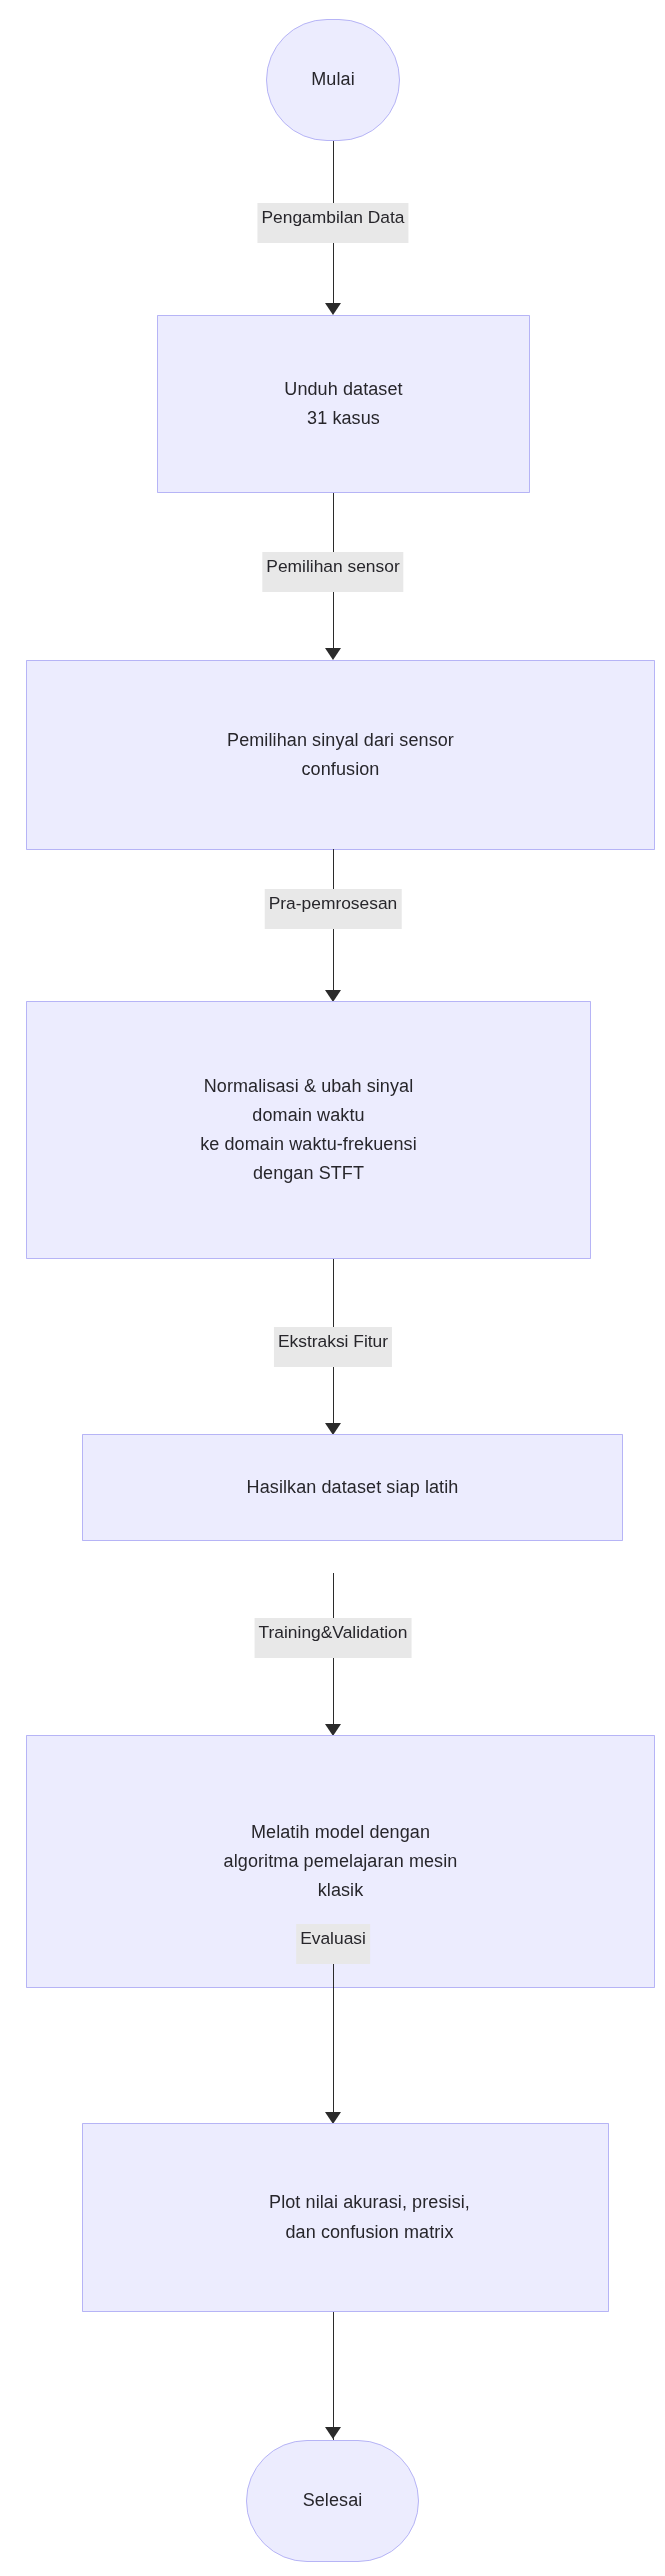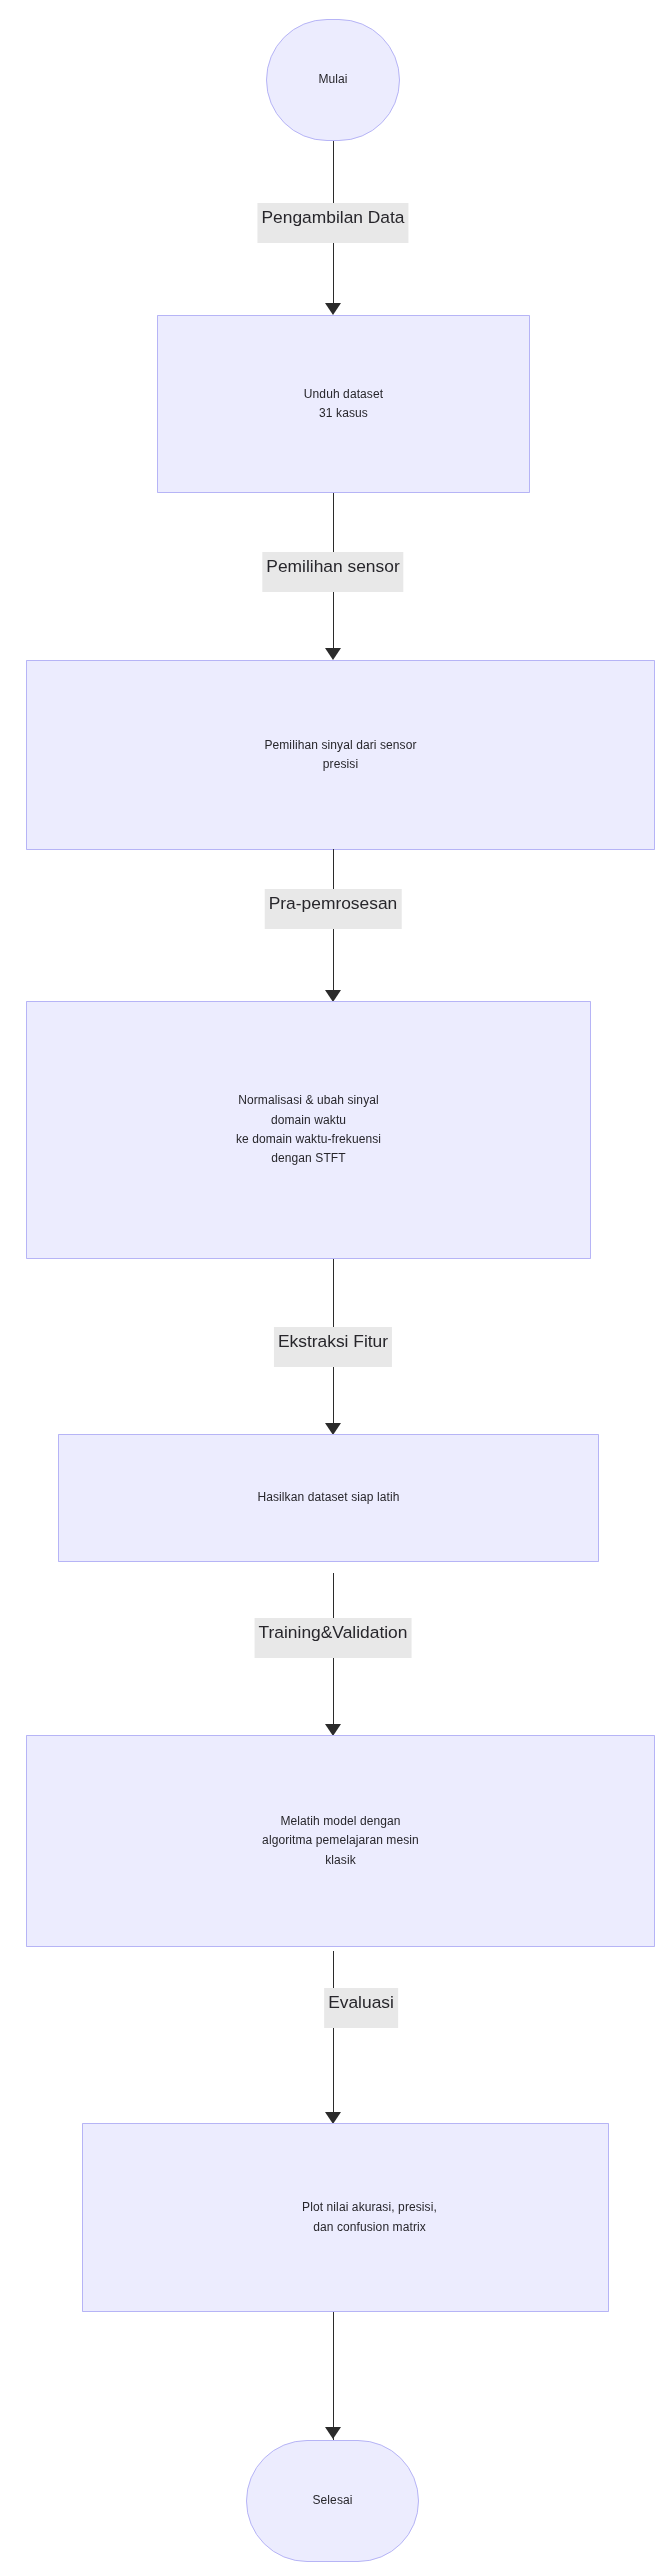--- a/index.html
+++ b/index.html
@@ -24,21 +24,21 @@
     position: absolute;
     box-sizing: border-box;
     background: #ececfe;
     border: 1.1px solid #b6b4f6;
     color: #27262b;
     display: flex;
     flex-direction: column;
     align-items: center;
     justify-content: center;
     text-align: left;
-    font-size: 12px;
+    font-size: 18px;
     line-height: 1.62;
     letter-spacing: 0.1px;
   }
   .node.process { border-radius: 0.7px; margin-left: 8px; }
   .node.terminal { border-radius: 81px; }
   .node .line { display: block; white-space: nowrap; }
 
   
   .edge-line {
     position: absolute;
@@ -84,55 +84,55 @@
     <span class="line">Unduh dataset</span>
     <span class="line">31 kasus</span>
   </div>
 
   <div class="edge-line" style="left:333px; top:493px; height:160px;"></div>
   <div class="edge-head" style="left:325px; top:648px;"></div>
   <div class="edge-label" style="left:333px; top:552px;">Pemilihan sensor</div>
 
   <div class="node process" style="left:18px; top:660px; width:629px; height:190px;">
     <span class="line">Pemilihan sinyal dari sensor</span>
-    <span class="line">presisi</span>
+    <span class="line">confusion</span>
   </div>
 
   <div class="edge-line" style="left:333px; top:849px; height:145px;"></div>
   <div class="edge-head" style="left:325px; top:990px;"></div>
   <div class="edge-label" style="left:333px; top:889px;">Pra-pemrosesan</div>
 
   <div class="node process" style="left:18px; top:1001px; width:565px; height:258px;">
     <span class="line">Normalisasi &amp; ubah sinyal</span>
     <span class="line">domain waktu</span>
     <span class="line">ke domain waktu-frekuensi</span>
     <span class="line">dengan STFT</span>
   </div>
 
   <div class="edge-line" style="left:333px; top:1259px; height:168px;"></div>
   <div class="edge-head" style="left:325px; top:1423px;"></div>
   <div class="edge-label" style="left:333px; top:1327px;">Ekstraksi Fitur</div>
 
-  <div class="node process" style="left:50px; top:1434px; width:541px; height:128px;">
+  <div class="node process" style="left:74px; top:1434px; width:541px; height:107px;">
     <span class="line">Hasilkan dataset siap latih</span>
   </div>
 
   <div class="edge-line" style="left:333px; top:1573px; height:156px;"></div>
   <div class="edge-head" style="left:325px; top:1724px;"></div>
   <div class="edge-label" style="left:333px; top:1618px;">Training&amp;Validation</div>
 
-  <div class="node process" style="left:18px; top:1735px; width:629px; height:212px;">
+  <div class="node process" style="left:18px; top:1735px; width:629px; height:253px;">
     <span class="line">Melatih model dengan</span>
     <span class="line">algoritma pemelajaran mesin</span>
     <span class="line">klasik</span>
   </div>
 
   <div class="edge-line" style="left:333px; top:1951px; height:165px;"></div>
   <div class="edge-head" style="left:325px; top:2112px;"></div>
-  <div class="edge-label" style="left:333px; top:1988px;margin-left:28px;">Evaluasi</div>
+  <div class="edge-label" style="left:333px; top:1924px;">Evaluasi</div>
 
   <div class="node process" style="left:74px; top:2123px; width:527px; height:189px;padding-left:48px;">
     <span class="line">Plot nilai akurasi, presisi,</span>
     <span class="line">dan confusion matrix</span>
   </div>
 
   <div class="edge-line" style="left:333px; top:2312px; height:134px;"></div>
   <div class="edge-head" style="left:325px; top:2427px;"></div>
 
   <div class="node terminal" style="left:246px; top:2440px; width:173px; height:122px;">

